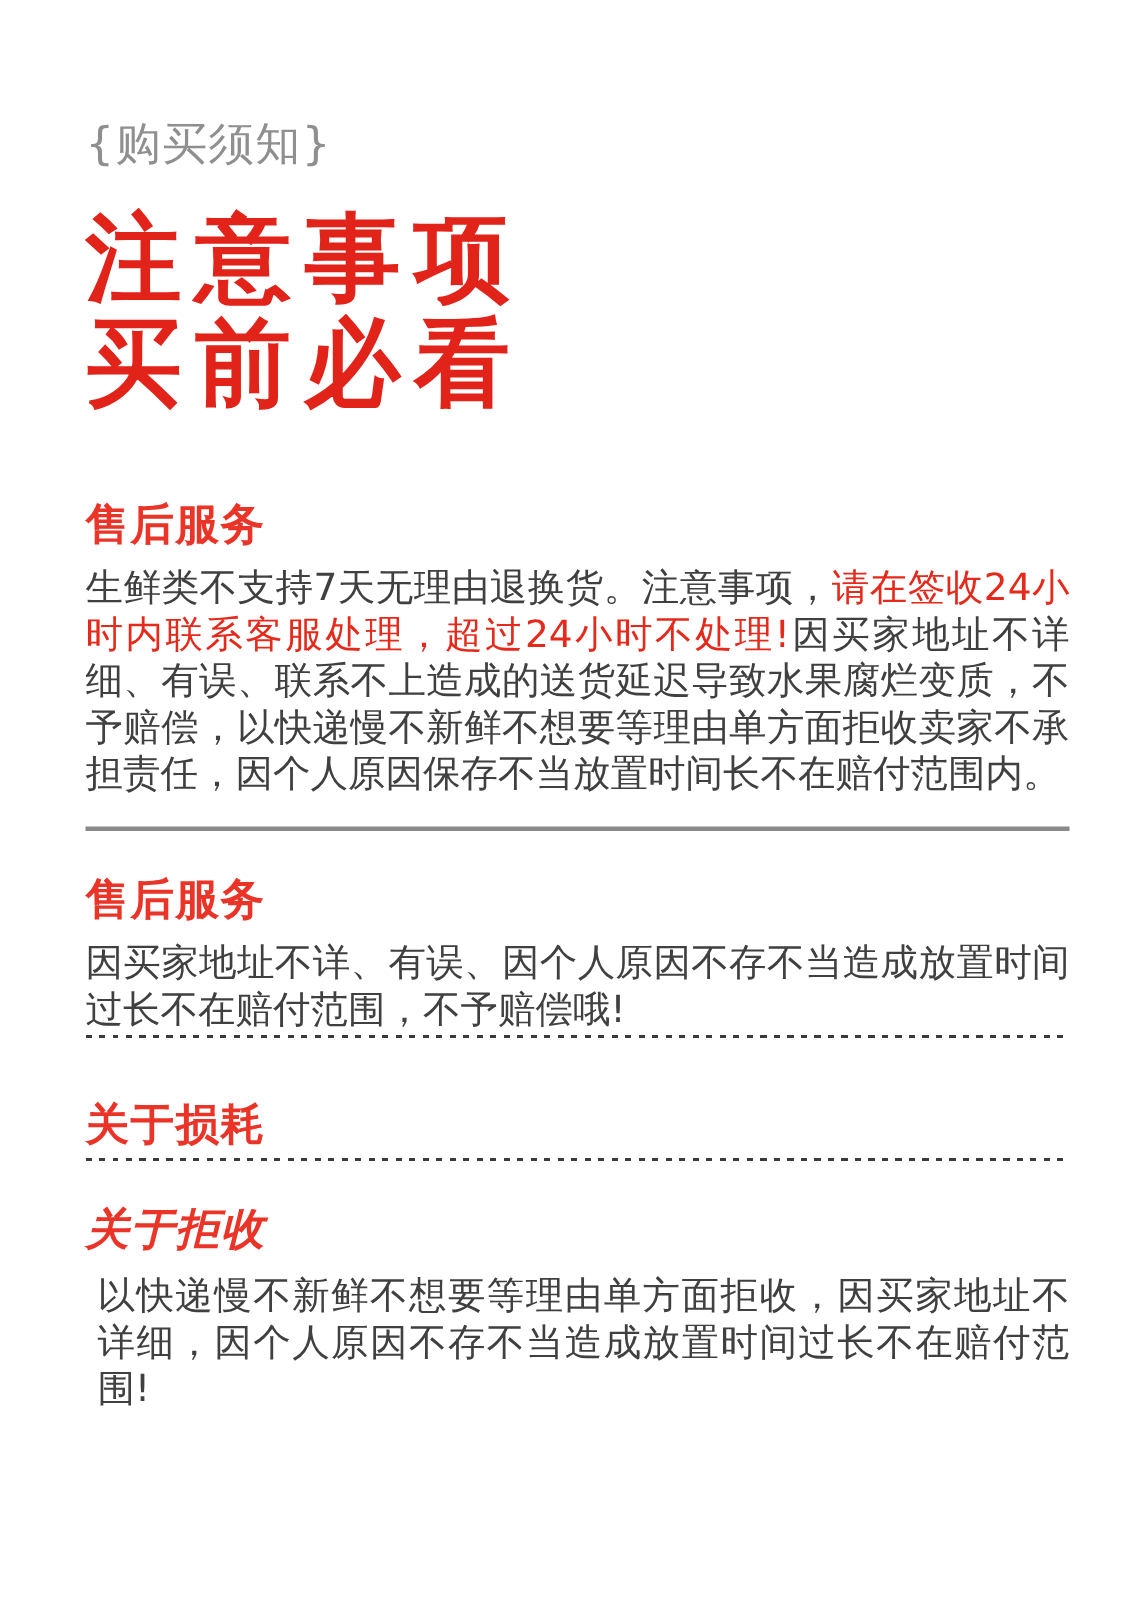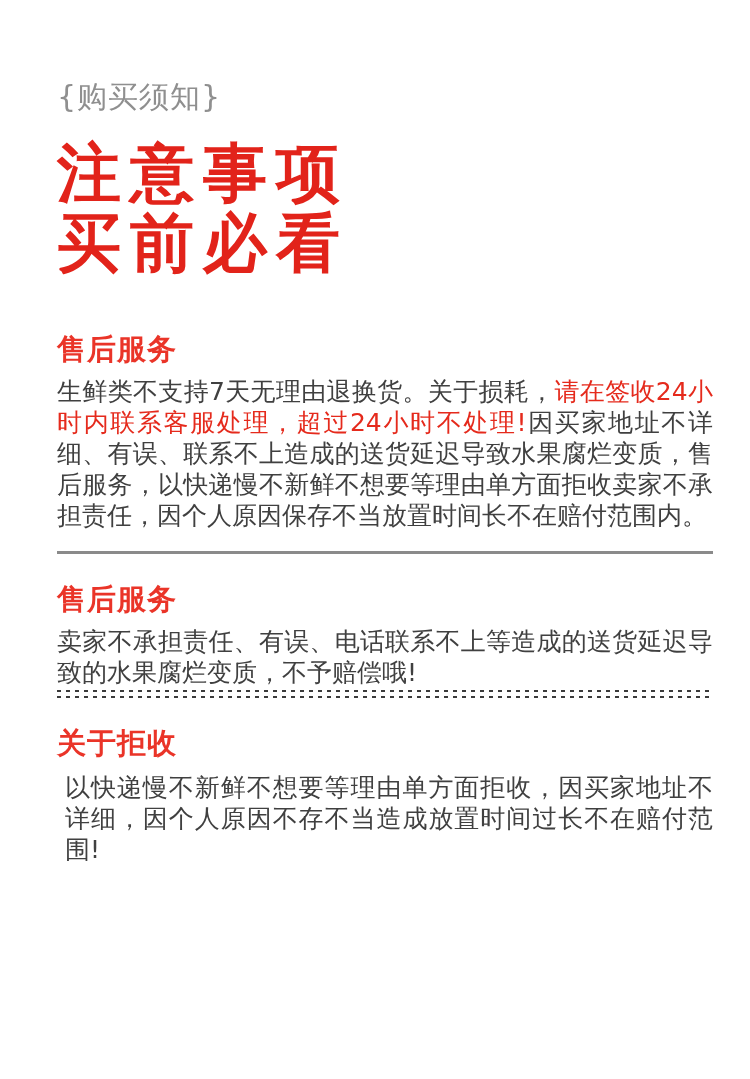--- a/index.html
+++ b/index.html
@@ -77,45 +77,46 @@
     background:repeating-linear-gradient(90deg,
       var(--divider-dashed) 0 4px, transparent 4px 9px);
   }
   
   .sec-0 .sec-heading{margin-top:52px;margin-bottom:8px;}
   .divider-0{margin-top:20px;}
   .sec-1 .sec-heading{margin-top:26px;margin-bottom:8px;}
   .divider-1{margin-top:2px;}
   .sec-2 .sec-heading{margin-top:38px;margin-bottom:4px;}
   .divider-2{margin-top:4px;}
-  .sec-3 .sec-heading{margin-top:26px;margin-bottom:10px;}
+  .sec-3 .sec-heading{margin-top:26px;margin-bottom:10px;font-style:italic;}
   .sec-3 .sec-body{padding-left:8px;}
 </style>
 </head>
 <body>
 
 <div class="page">
   <div class="content">
     <div class="tag">{购买须知}</div>
     <h1 class="title">
       <span class="title-line">注意事项</span>
       <span class="title-line">买前必看</span>
     </h1>
     <main id="sections">
         <section class="sec sec-0">
           <h2 class="sec-heading">售后服务</h2>
-          <p class="sec-body"><span class="seg-dark">生鲜类不支持7天无理由退换货。关于损耗，</span><span class="seg-red">请在签收24小时内联系客服处理，超过24小时不处理!</span><span class="seg-dark">因买家地址不详细、有误、联系不上造成的送货延迟导致水果腐烂变质，售后服务，以快递慢不新鲜不想要等理由单方面拒收卖家不承担责任，因个人原因保存不当放置时间长不在赔付范围内。</span></p>
+          <p class="sec-body"><span class="seg-dark">生鲜类不支持7天无理由退换货。注意事项，</span><span class="seg-red">请在签收24小时内联系客服处理，超过24小时不处理!</span><span class="seg-dark">因买家地址不详细、有误、联系不上造成的送货延迟导致水果腐烂变质，不予赔偿，以快递慢不新鲜不想要等理由单方面拒收卖家不承担责任，因个人原因保存不当放置时间长不在赔付范围内。</span></p>
         </section>
         <div class="divider solid divider-0"></div>
         <section class="sec sec-1">
           <h2 class="sec-heading">售后服务</h2>
-          <p class="sec-body"><span class="seg-dark">卖家不承担责任、有误、电话联系不上等造成的送货延迟导致的水果腐烂变质，不予赔偿哦!</span></p>
+          <p class="sec-body"><span class="seg-dark">因买家地址不详、有误、因个人原因不存不当造成放置时间过长不在赔付范围，不予赔偿哦!</span></p>
         </section>
         <div class="divider dashed divider-1"></div>
         <section class="sec sec-2">
+          <h2 class="sec-heading">关于损耗</h2>
         </section>
         <div class="divider dashed divider-2"></div>
         <section class="sec sec-3">
           <h2 class="sec-heading">关于拒收</h2>
           <p class="sec-body"><span class="seg-dark">以快递慢不新鲜不想要等理由单方面拒收，因买家地址不详细，因个人原因不存不当造成放置时间过长不在赔付范围!</span></p>
         </section>
       </main>
   </div>
 </div>
 

